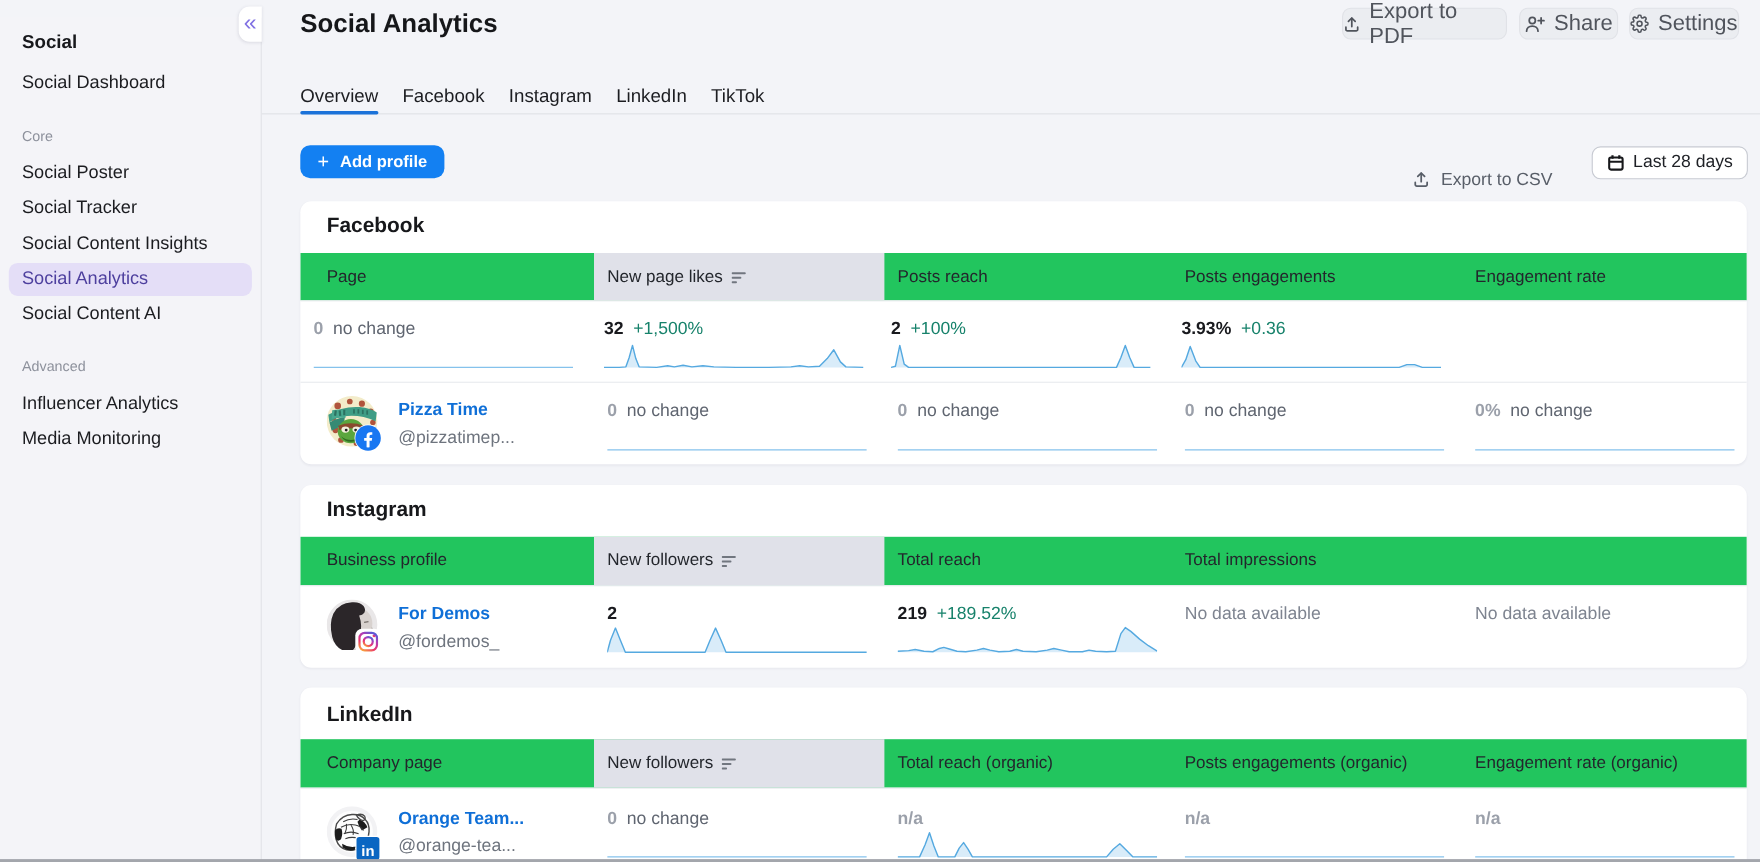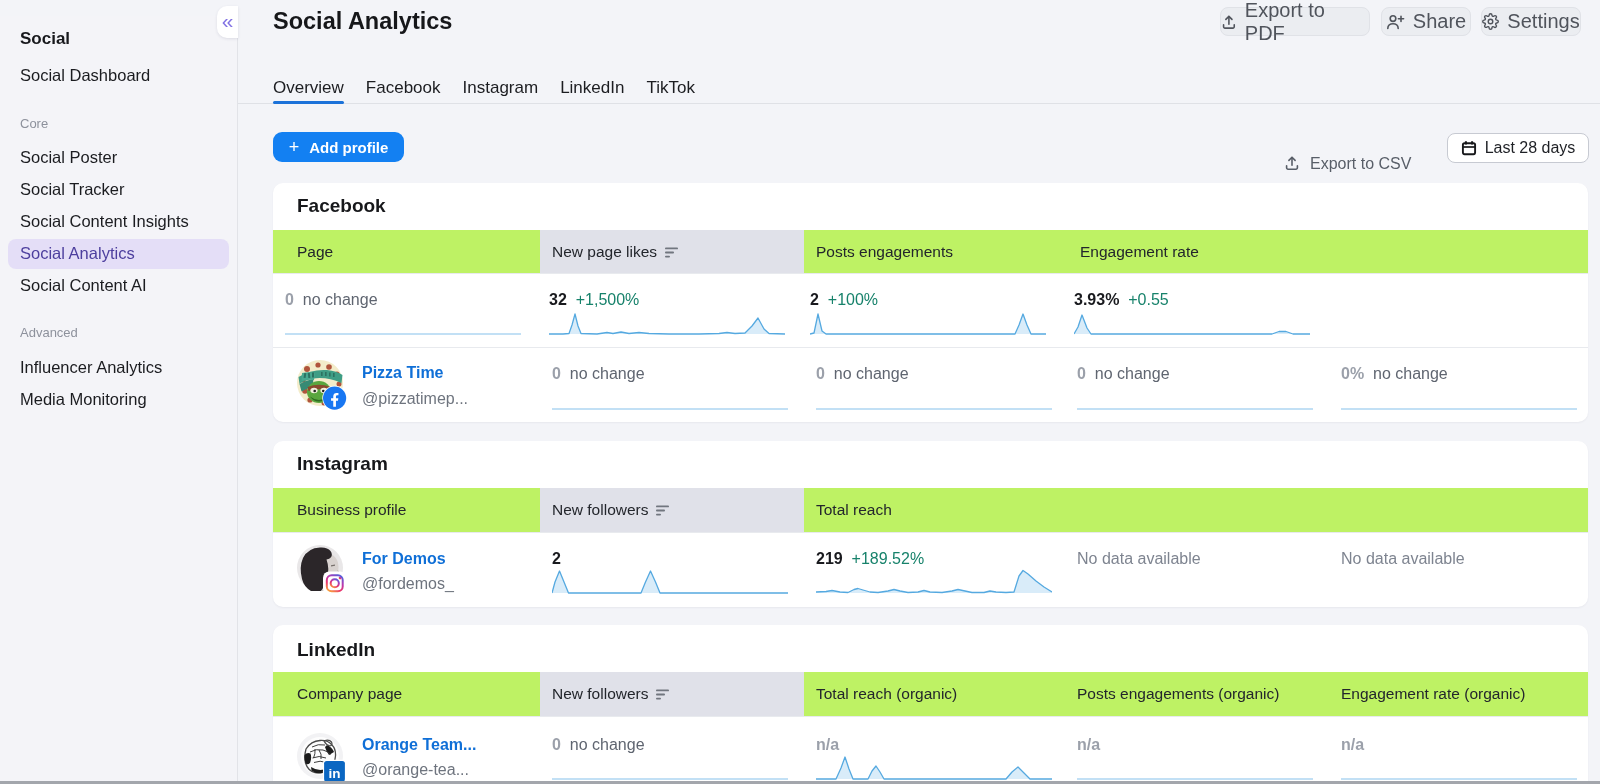--- a/index.html
+++ b/index.html
@@ -37,21 +37,21 @@
   .export-csv { position:absolute; left:1284px; top:139px; display:flex; align-items:flex-start; gap:10px;
     font-size:16px; color:#585e68;margin-top:16px; }
   .last28 { position:absolute; left:1447px; top:133px; width:142px; height:30px; background:#fff;
     border:1px solid #c7cad2; border-radius:8px; display:flex; align-items:center; justify-content:center;
     gap:8px; font-size:16px; color:#1e2025; }
 
   
   .card { position:absolute; left:273px; width:1315px; background:#fff; border-radius:10px;
     box-shadow:0 1px 2px rgba(50,50,80,.06); overflow:hidden; }
   .card-title { font-size:19px; font-weight:700; color:#17181b; padding:12px 0 0 24px; }
-  .thead { display:flex; background:#bef264; font-size:15.5px; color:#23262c; }
+  .thead { display:flex; background:#22c55e; font-size:15.5px; color:#23262c; }
   .th { display:flex; align-items:center; }
   .th.c1 { width:267px; padding-left:24px; }
   .th.c2 { width:264px; padding-left:12px; background:#e0e1e9; gap:8px;}
   .th.c3 { width:261px; padding-left:12px; }
   .th.c4 { width:264px; padding-left:12px; }
   .th.c5 { width:259px; padding-left:12px; }
   .trow { display:flex; border-top:1px solid #e8eaee; }
   .td { position:relative; }
   .td.c1 { width:267px; } .td.c2 { width:264px; } .td.c3 { width:261px; }
   .td.c4 { width:264px; } .td.c5 { width:259px; }
@@ -128,20 +128,21 @@
     <div class="card-title">Facebook</div>
     <div class="thead" style="height:43px; margin-top:13px;">
       <div class="th c1">Page</div>
       <div class="th c2">New page likes <svg width="14" height="12" viewBox="0 0 14 12" style="margin-top:2px;">
             <g fill="#71767f">
               <rect x="0" y="0.5" width="13" height="1.8" rx="0.9"></rect>
               <rect x="0" y="4.6" width="9" height="1.8" rx="0.9"></rect>
               <rect x="0" y="8.7" width="5" height="1.8" rx="0.9"></rect>
             </g>
           </svg></div>
+      <div class="th c3">Posts reach</div>
       <div class="th c4">Posts engagements</div>
       <div class="th c5">Engagement rate</div>
     </div>
     <div class="trow" style="height:74px;">
       <div class="td c2">
         <div class="val" style="top:17px;"><b class="gray">0</b>&nbsp; no change</div>
         <div class="spark" style="top:53px;">
             <svg width="236" height="8" viewBox="0 0 236 8">
               <path d="M0 7h236" stroke="#85c2ec" stroke-width="1.2" fill="none"></path>
             </svg>
@@ -159,21 +160,21 @@
       <div class="td c4">
         <div class="val" style="top:17px;"><b class="num">2</b>&nbsp; <span class="green">+100%</span></div>
         <div class="spark" style="top:37px;">
             <svg width="236" height="26" viewBox="0 0 236 26">
               <polygon points="0,23 0,23 4,22 8,3 12,20 16,23 60,23 120,23 180,23 205,23 209,14 213,3 217,14 221,23 236,23 236,23" fill="#d9ecf9"></polygon>
               <polyline points="0,23 4,22 8,3 12,20 16,23 60,23 120,23 180,23 205,23 209,14 213,3 217,14 221,23 236,23" fill="none" stroke="#55a9e0" stroke-width="1.3" stroke-linejoin="round"></polyline>
             </svg>
           </div>
       </div>
       <div class="td c5">
-        <div class="val" style="top:17px;"><b class="num">3.93%</b>&nbsp; <span class="green">+0.55</span></div>
+        <div class="val" style="top:17px;"><b class="num">3.93%</b>&nbsp; <span class="green">+0.36</span></div>
         <div class="spark" style="top:37px;">
             <svg width="236" height="26" viewBox="0 0 236 26">
               <polygon points="0,23 0,23 4,16 8,4 13,17 17,23 60,23 120,23 180,23 198,23 205,20.5 212,20.5 219,23 236,23 236,23" fill="#d9ecf9"></polygon>
               <polyline points="0,23 4,16 8,4 13,17 17,23 60,23 120,23 180,23 198,23 205,20.5 212,20.5 219,23 236,23" fill="none" stroke="#55a9e0" stroke-width="1.3" stroke-linejoin="round"></polyline>
             </svg>
           </div>
       </div>
     </div>
     <div class="trow" style="height:75px;">
       <div class="td c1">
@@ -261,20 +262,21 @@
     <div class="thead" style="height:44px; margin-top:13px;">
       <div class="th c1">Business profile</div>
       <div class="th c2">New followers <svg width="14" height="12" viewBox="0 0 14 12" style="margin-top:2px;">
             <g fill="#71767f">
               <rect x="0" y="0.5" width="13" height="1.8" rx="0.9"></rect>
               <rect x="0" y="4.6" width="9" height="1.8" rx="0.9"></rect>
               <rect x="0" y="8.7" width="5" height="1.8" rx="0.9"></rect>
             </g>
           </svg></div>
       <div class="th c3">Total reach</div>
+      <div class="th c4">Total impressions</div>
     </div>
     <div class="trow" style="height:75px;">
       <div class="td c1">
         <div class="profile" style="top:12px;">
             <svg width="50" height="50" viewBox="0 0 50 50">
 <circle cx="23" cy="23" r="23" fill="#e9e7e8"></circle>
 <ellipse cx="30.5" cy="22" rx="11" ry="13.5" fill="#d8d2cf"></ellipse>
               <path d="M28 36 Q31.5 41.5 38 43 L35 46 L25 46 Z" fill="#cbc5c2"></path>
               <path d="M34 20.8 L38 20.2" stroke="#77706c" stroke-width="1.2" fill="none"></path>
               <path d="M40.8 25.5 Q42 26.8 40.4 28" stroke="#b1a9a5" stroke-width="1" fill="none"></path>

